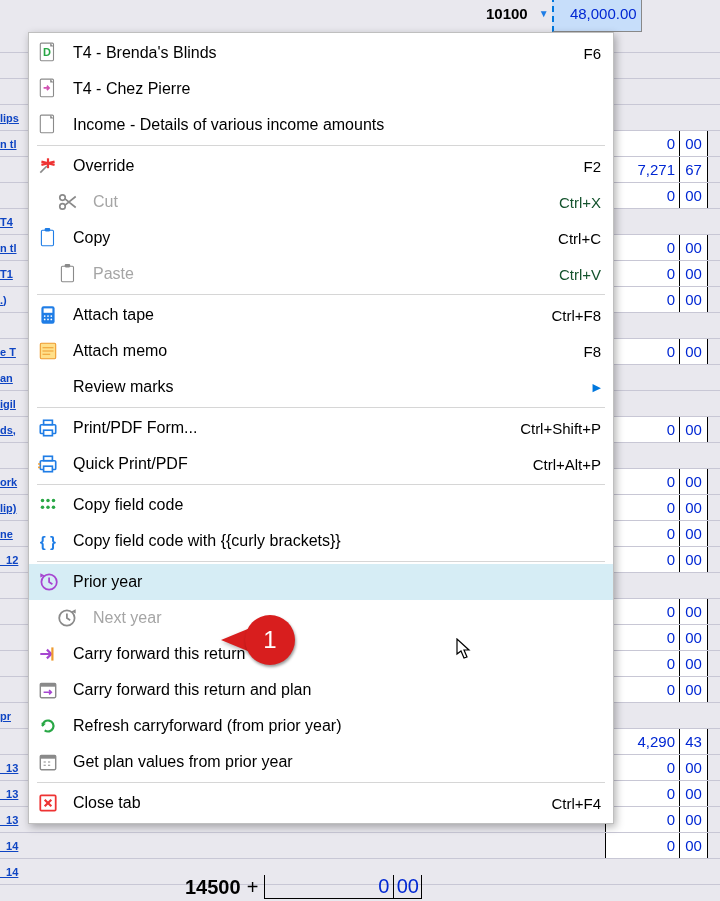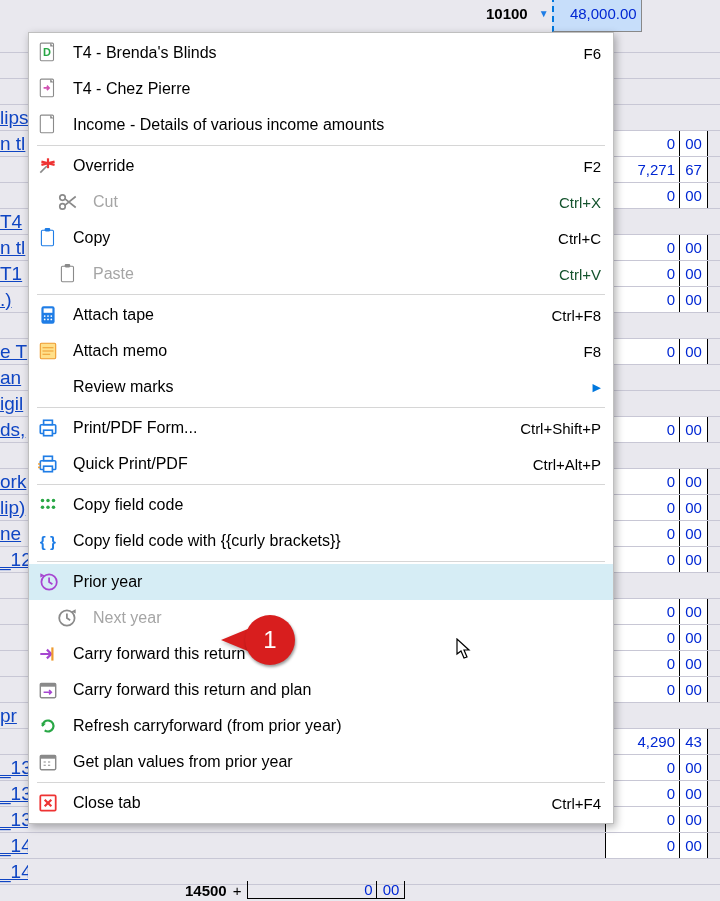--- a/index.html
+++ b/index.html
@@ -23,22 +23,22 @@
     align-items: center;
     justify-content: flex-end;
     height: 26px;
     border-bottom: 1px solid #c8c7d5;
     padding-right: 12px;
     position: relative;
   }
   .sheet .left-cell {
     position: absolute; left: 0;
     width: 28px;
-    font-size: 19px;
-    font-weight: 400;
+    font-size: 11px;
+    font-weight: 700;
     color: #0f45c3;
     text-decoration: underline;
     overflow: hidden;
     white-space: nowrap;
   }
   .sheet .value-cell {
     width: 75px;
     display: inline-flex;
     justify-content: flex-end;
     color: #0027d3;
@@ -90,21 +90,21 @@
     font-size: 10px;
     margin: 0 3px;
   }
   .bottom-field {
     position: absolute;
     left: 185px;
     bottom: 2px;
     display: flex;
     align-items: center;
     font-weight: 700;
-    font-size: 15px;
+    font-size: 20px;
   }
   .bottom-field .plus { font-weight: 400; margin: 0 6px; }
   .bottom-field .num {
     width: 130px; text-align: right;
     border-bottom: 1px solid #000;
     border-left: 1px solid #000;
     border-right: 1px solid #000;
     color: #0027d3;
     font-weight: 400;
     padding-right: 4px;

